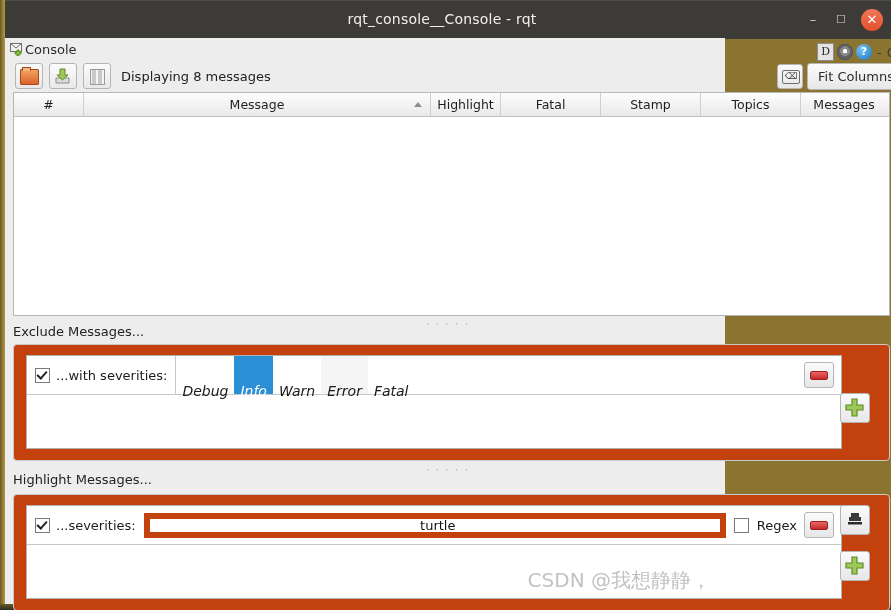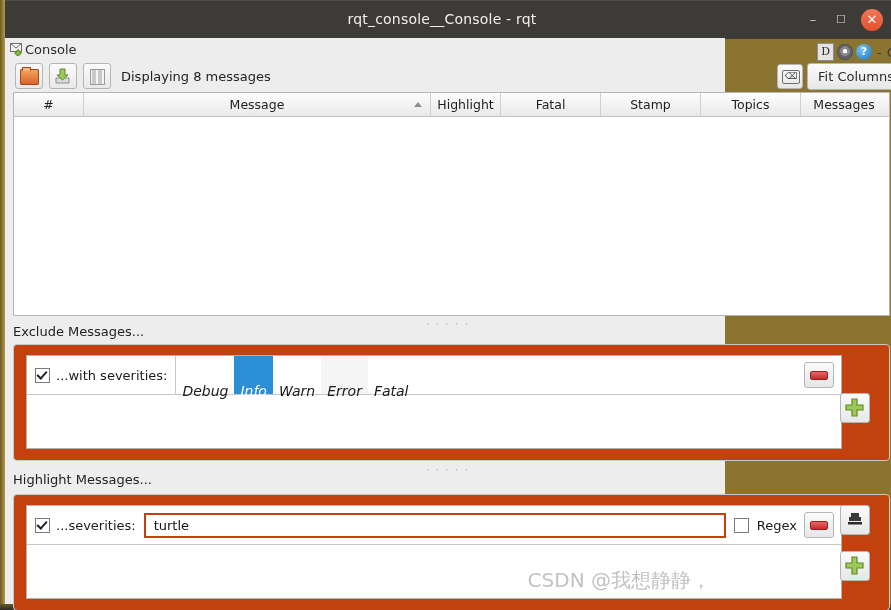--- a/index.html
+++ b/index.html
@@ -400,28 +400,29 @@
     width: 19px; height: 19px;
   }
   .hl-glyph {
     position: absolute;
     left: 5px; top: 6px;
     width: 18px; height: 15px;
   }
   .text-input {
     flex: 1;
     height: 25px;
-    border: 2px solid #c2410c;
+    border: 6px solid #c2410c;
     background: #fff;
     font-size: 13px;
     line-height: 25px;
     padding-left: 8px;
     color: #111;
     box-sizing: border-box;
     font-family: "DejaVu Sans", "Liberation Sans", sans-serif;
+    text-align: center;
   }
   .regex-wrap {
     display: flex;
     align-items: center;
     padding-left: 8px;
     white-space: nowrap;
   }
   .regex-label {
     font-size: 13px;
     color: #1b1b1b;

